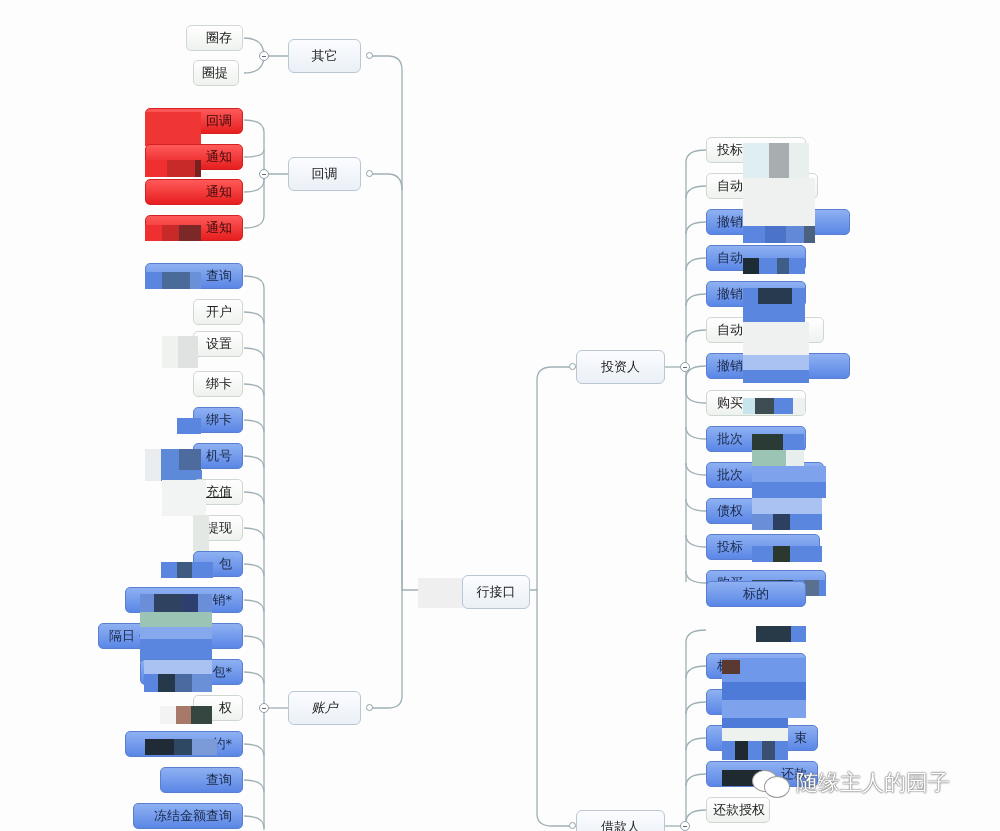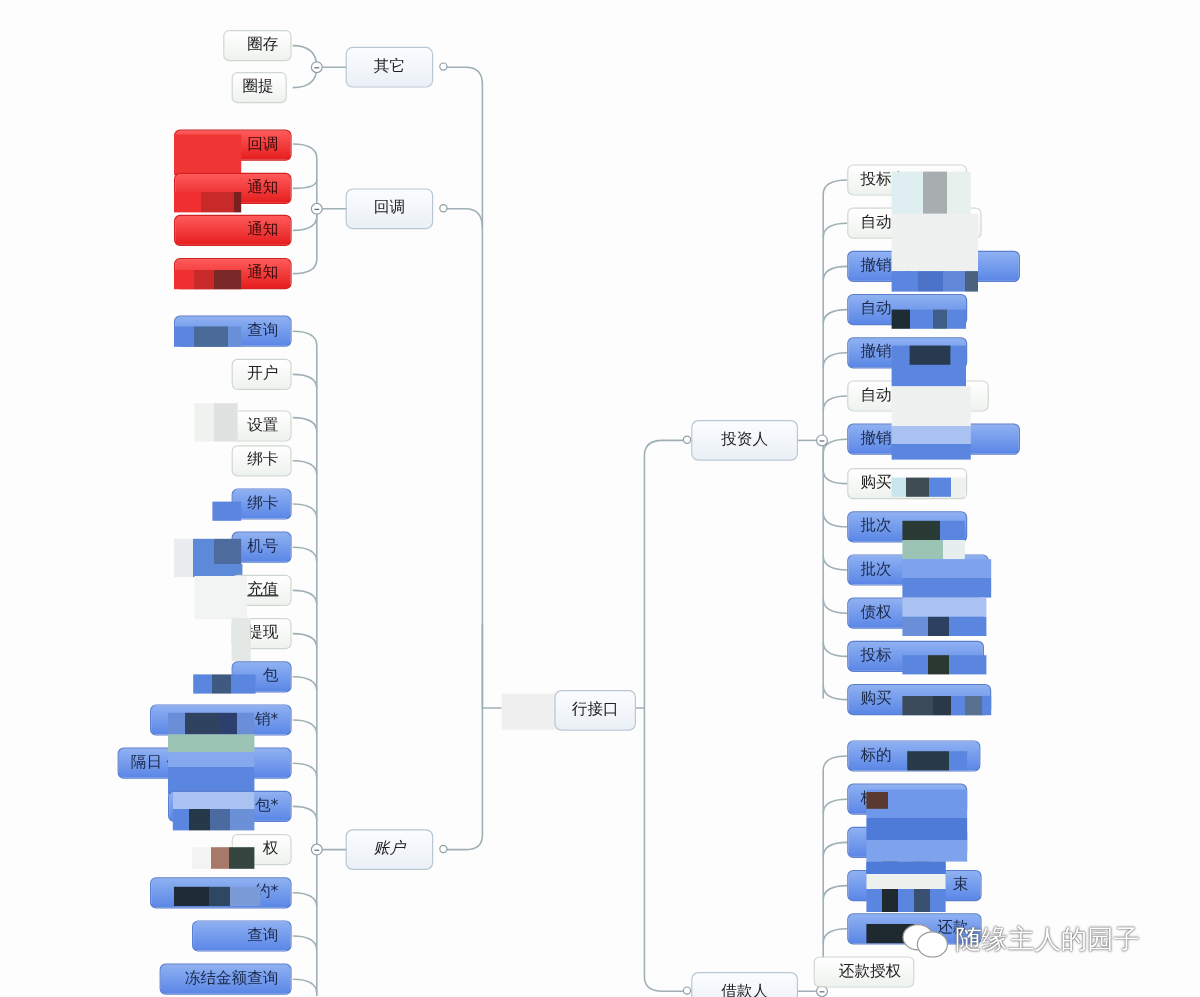--- a/index.html
+++ b/index.html
@@ -124,21 +124,21 @@
 <div class="mosaic" style="left:145px;top:112px;width:56px;height:34px;background:#f03535;"></div>
 <div class="node red" style="left:145px;top:144px;width:98px;">通知</div>
 <div class="mosaic" style="left:145px;top:160px;width:56px;height:17px;background:linear-gradient(90deg,#f03030 0 40%,#c82a2a 40% 90%,#7a2020 90%);"></div>
 <div class="node red" style="left:145px;top:179px;width:98px;">通知</div>
 <div class="node red" style="left:145px;top:215px;width:98px;">通知</div>
 <div class="mosaic" style="left:145px;top:225px;width:56px;height:16px;background:linear-gradient(90deg,#f03030 0 30%,#c82a2a 30% 60%,#7a2828 60%);"></div>
 
 <div class="node blue" style="left:145px;top:263px;width:98px;">查询</div>
 <div class="mosaic" style="left:145px;top:272px;width:56px;height:17px;background:linear-gradient(90deg,#5b86e0 0 30%,#4a6a9a 30% 80%,#6a90d8 80%);"></div>
 <div class="node plain" style="left:193px;top:299px;width:50px;">开户</div>
-<div class="node plain" style="left:193px;top:342px;width:50px;">设置</div>
+<div class="node plain" style="left:193px;top:331px;width:50px;">设置</div>
 <div class="mosaic" style="left:162px;top:336px;width:36px;height:32px;background:linear-gradient(90deg,#f0f2f0 0 45%,#dfe2e0 45%);"></div>
 <div class="node plain" style="left:193px;top:371px;width:50px;">绑卡</div>
 <div class="node blue" style="left:193px;top:407px;width:50px;">绑卡</div>
 <div class="mosaic" style="left:177px;top:418px;width:24px;height:16px;background:#5b86e0;"></div>
 <div class="node blue" style="left:193px;top:443px;width:50px;">机号</div>
 <div class="mosaic" style="left:145px;top:449px;width:56px;height:32px;background:linear-gradient(90deg,#e9edf0 0 28%,#5d8ad8 28% 60%,#4d6b9c 60%);"></div>
 <div class="mosaic" style="left:162px;top:470px;width:40px;height:10px;background:#5d8ad8;"></div>
 <div class="node plain" style="left:193px;top:479px;width:50px;text-decoration:underline;">充值</div>
 <div class="mosaic" style="left:162px;top:480px;width:44px;height:36px;background:#f2f4f3;"></div>
 <div class="node plain" style="left:193px;top:515px;width:50px;">提现</div>
@@ -190,31 +190,31 @@
 <div class="mosaic" style="left:743px;top:355px;width:66px;height:28px;background:linear-gradient(#a9c2f2 0 55%,#5b86e0 55%);"></div>
 <div class="mosaic" style="left:743px;top:398px;width:62px;height:16px;background:linear-gradient(90deg,#c8e4ec 0 20%,#3e4c54 20% 50%,#5b86e0 50% 80%,#eef1ef 80%);"></div>
 <div class="mosaic" style="left:752px;top:434px;width:52px;height:16px;background:linear-gradient(90deg,#2a3a34 0 60%,#5b86e0 60%);"></div>
 <div class="mosaic" style="left:752px;top:450px;width:52px;height:16px;background:linear-gradient(90deg,#9cc4b4 0 65%,#e6eeee 65%);"></div>
 <div class="mosaic" style="left:752px;top:466px;width:74px;height:32px;background:linear-gradient(#7ea2ec 0 50%,#5b86e0 50%);"></div>
 <div class="mosaic" style="left:752px;top:498px;width:70px;height:16px;background:#a9c2f2;"></div>
 <div class="mosaic" style="left:752px;top:514px;width:70px;height:16px;background:linear-gradient(90deg,#6a8fd8 0 30%,#2e4060 30% 55%,#5b86e0 55%);"></div>
 <div class="mosaic" style="left:752px;top:546px;width:70px;height:16px;background:linear-gradient(90deg,#5b86e0 0 30%,#2a3830 30% 55%,#5b86e0 55%);"></div>
 <div class="mosaic" style="left:752px;top:580px;width:74px;height:16px;background:linear-gradient(90deg,#3a4a5a 0 35%,#2a3848 35% 55%,#5b86e0 55% 70%,#5a7090 70% 90%,#5b86e0 90%);"></div>
 
-<div class="node blue left-al" style="left:706px;top:617px;width:111px;">标的</div>
+<div class="node blue left-al" style="left:706px;top:581px;width:100px;text-align:center;">标的</div>
 <div class="mosaic" style="left:756px;top:626px;width:50px;height:16px;background:linear-gradient(90deg,#283a48 0 70%,#5b86e0 70%);"></div>
 <div class="node blue left-al" style="left:706px;top:653px;width:100px;">标</div>
 <div class="node blue left-al" style="left:706px;top:689px;width:100px;"></div>
 <div class="mosaic" style="left:722px;top:658px;width:84px;height:60px;background:linear-gradient(#6f98ea 0 40%,#4e7bd8 40% 70%,#7ea2ec 70%);"></div>
 <div class="mosaic" style="left:722px;top:660px;width:18px;height:14px;background:#5a3a30;"></div>
 <div class="node blue" style="left:706px;top:725px;width:112px;">束</div>
 <div class="mosaic" style="left:722px;top:718px;width:66px;height:42px;background:linear-gradient(#4e7bd8 0 25%,#eef2ef 25% 55%,transparent 55%),linear-gradient(90deg,#5b86e0 0 20%,#1f2a30 20% 40%,#5b86e0 40% 60%,#3a5070 60% 80%,#5b86e0 80%);"></div>
 <div class="node blue" style="left:706px;top:761px;width:112px;padding-left:12px;">还款</div>
 <div class="mosaic" style="left:722px;top:770px;width:40px;height:16px;background:#1f2a30;"></div>
-<div class="node plain" style="left:678px;top:797px;width:84px;">还款授权</div>
+<div class="node plain" style="left:706px;top:797px;width:64px;">还款授权</div>
 
 <div class="watermark">
   <div class="wm-icon">
     <div class="b1"></div>
       <div class="b2"></div>
   </div>
   <span>随缘主人的园子</span>
 </div>
 
 </body></html>

